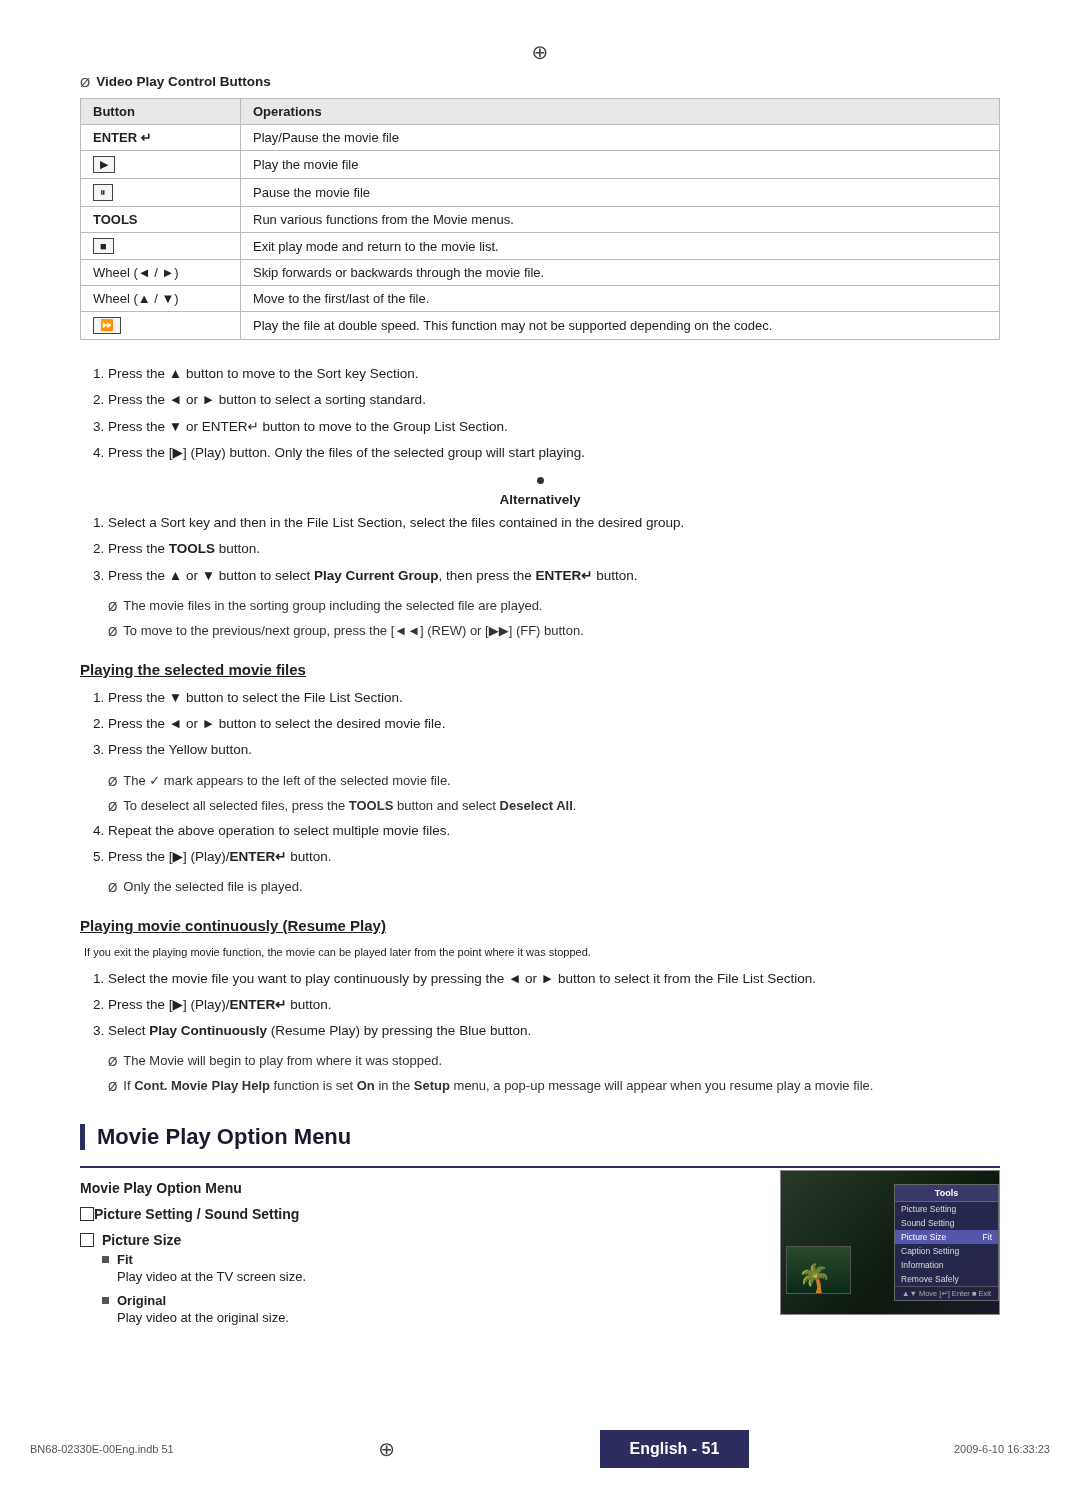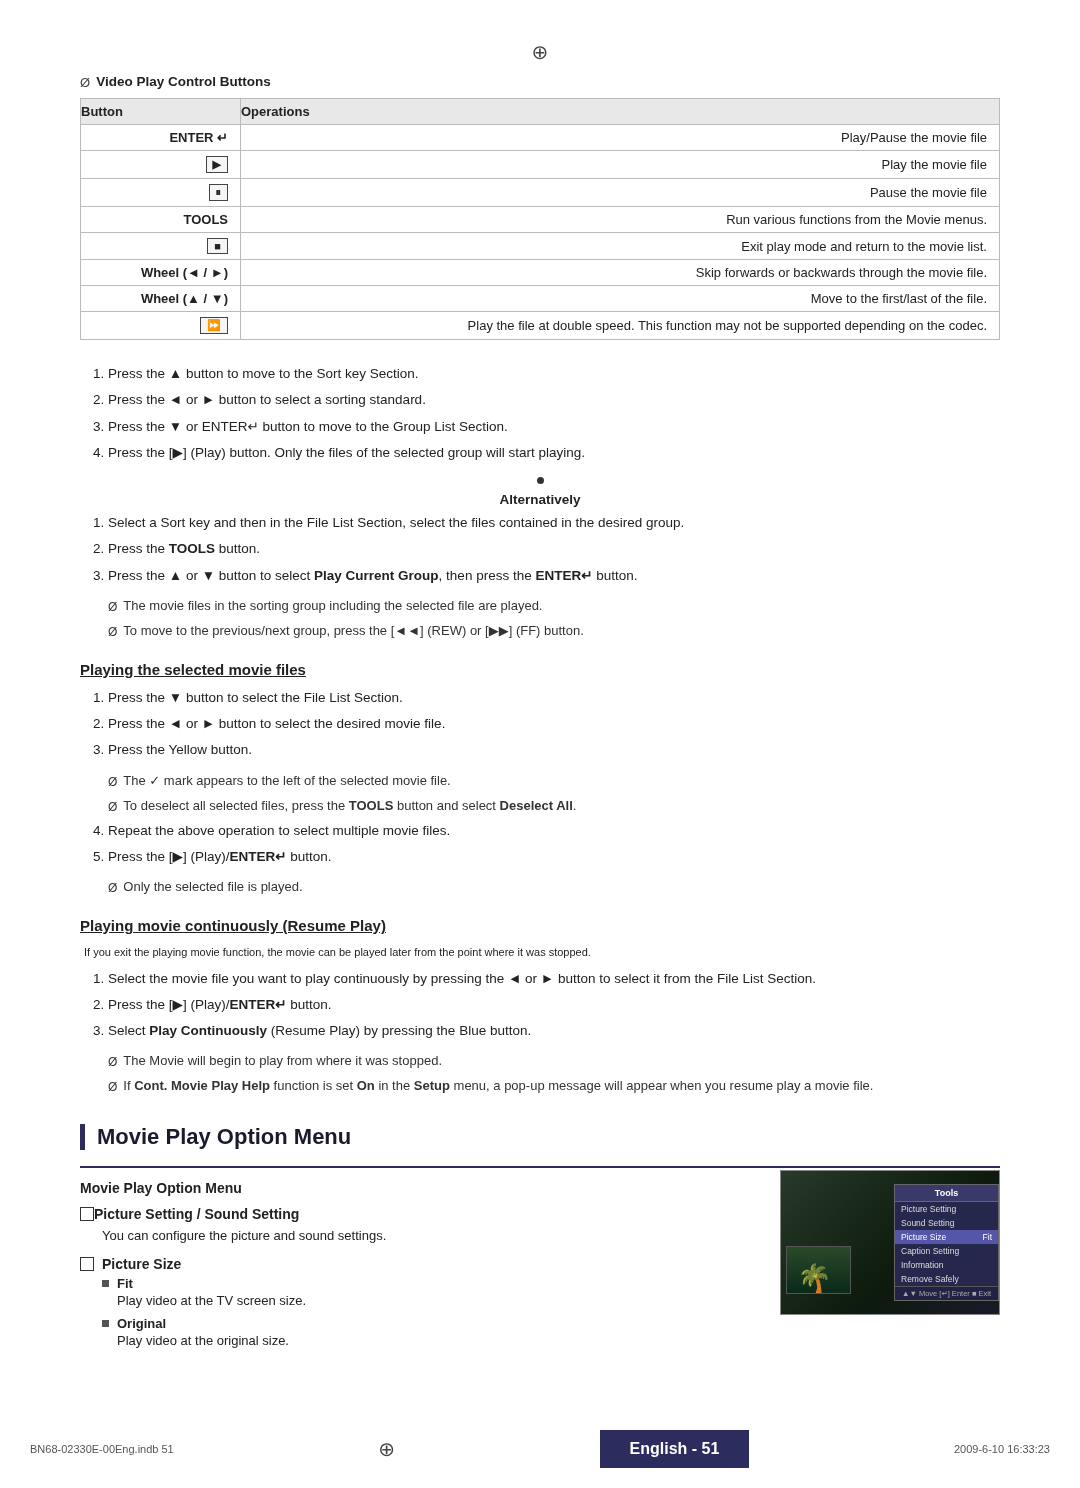--- a/index.html
+++ b/index.html
@@ -49,33 +49,32 @@
     
     .controls-table {
       width: 100%;
       border-collapse: collapse;
       margin-bottom: 24px;
       font-size: 13px;
     }
     .controls-table th {
       background: #e8e8e8;
       border: 1px solid #bbb;
-      padding: 5px 0;
+      padding: 5px 12px;
       text-align: left;
       font-weight: bold;
     }
     .controls-table td {
       border: 1px solid #bbb;
       padding: 5px 12px;
       vertical-align: middle;
-      text-align: right;
     }
     .controls-table td:first-child {
-      text-align: right;
-      font-weight: bold;
+      text-align: left;
+      font-weight: normal;
       width: 160px;
     }
     .btn-symbol {
       display: inline-block;
       border: 1px solid #444;
       padding: 1px 6px;
       font-size: 11px;
       background: #f5f5f5;
     }
 
@@ -483,21 +482,20 @@
 
   <div class="clearfix">
     <div>
       <div style="font-weight:bold; font-size:14px; margin-bottom:10px;">Movie Play Option Menu</div>
 
       <div class="checkbox-section">
         <div class="checkbox-heading">
           <div class="checkbox-icon"></div>
           <span class="checkbox-heading-text">Picture Setting / Sound Setting</span>
         </div>
-        <div class="checkbox-desc">You can configure the picture and sound settings.</div>
       </div>
 
       <div class="sub-heading-square">
         <div class="checkbox-icon"></div>
         <span class="sub-heading-text">Picture Size</span>
       </div>
 
       <div class="small-square-item">
         <div class="small-square"></div>
         <div class="item-content">

